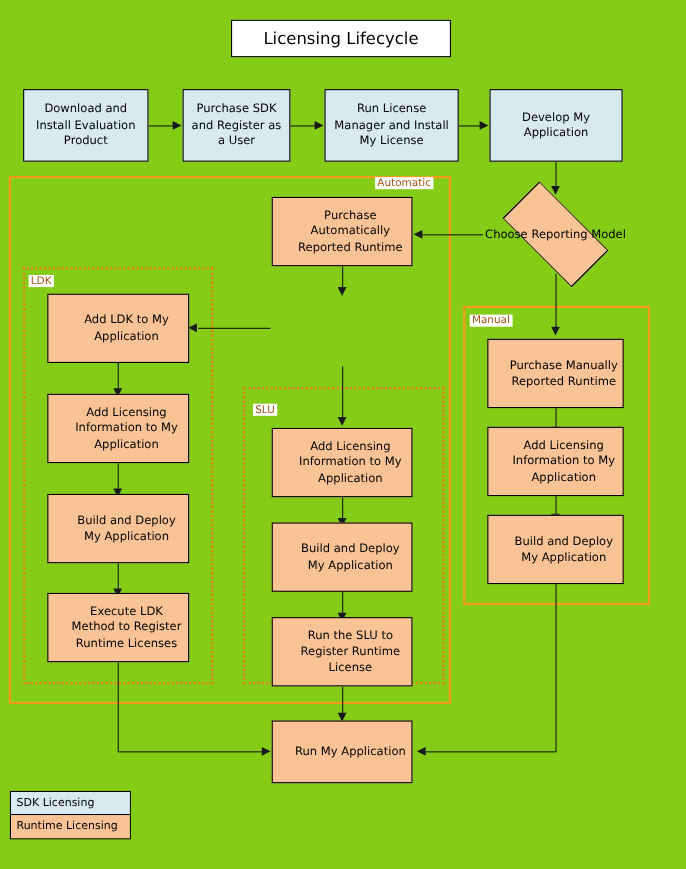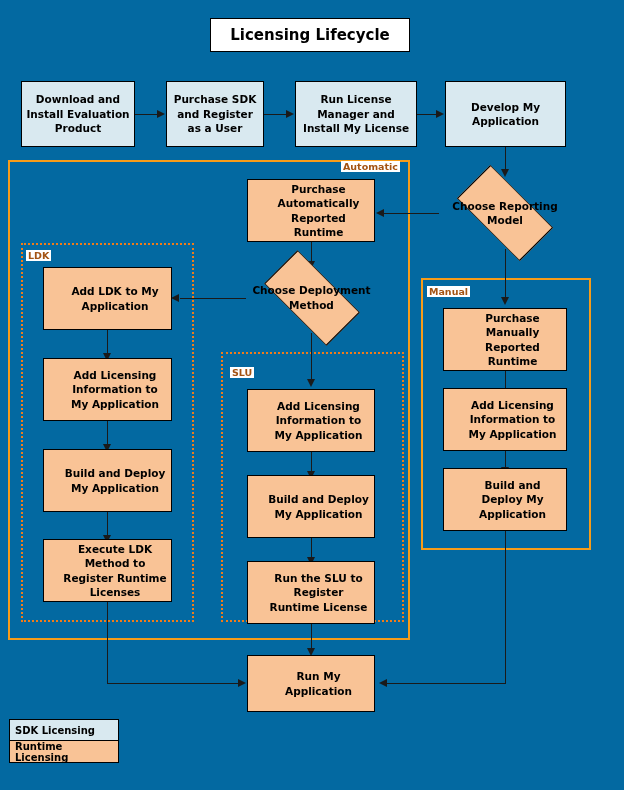--- a/index.html
+++ b/index.html
@@ -7,23 +7,22 @@
     padding: 0;
     background: #ffffff;
   }
   body {
     font-family: "DejaVu Sans", sans-serif;
   }
   #canvas {
     position: relative;
     width: 624px;
     height: 790px;
-    background: #0369a1;
+    background: #84cc16;
     overflow: hidden;
-    font-weight: bold;
   }
   
   .node {
     position: absolute;
     box-sizing: border-box;
     border: 1px solid #000000;
     display: flex;
     align-items: center;
     justify-content: center;
     text-align: center;
@@ -184,24 +183,20 @@
   <div class="ln v" style="left:505px; top:249px; height:50px;"></div>
   <div class="arrow down" style="left:501px; top:297px;"></div>
 
   <div class="node rt" style="left:247px; top:179px; width:128px; height:63px;">
     <span>Purchase Automatically Reported Runtime</span>
   </div>
 
   <div class="ln v" style="left:311px; top:242px; height:22px;"></div>
   <div class="arrow down" style="left:307px; top:261px;"></div>
 
-  <div class="diamond" style="left:245px; top:262px; width:133px; height:71px;">
-    <div class="dshape" style="width:76px; height:76px; margin-left:-38px; margin-top:-38px; transform:rotate(45deg) scale(1.16, 0.62);"></div>
-    <div class="dlabel">Choose Deployment Method</div>
-  </div>
 
   <div class="ln h" style="left:180px; top:298px; width:66px;"></div>
   <div class="arrow left" style="left:171px; top:294px;"></div>
 
   <div class="ln v" style="left:311px; top:333px; height:48px;"></div>
   <div class="arrow down" style="left:307px; top:379px;"></div>
 
   <div class="node rt" style="left:43px; top:267px; width:129px; height:63px;">
     <span>Add LDK to My Application</span>
   </div>

